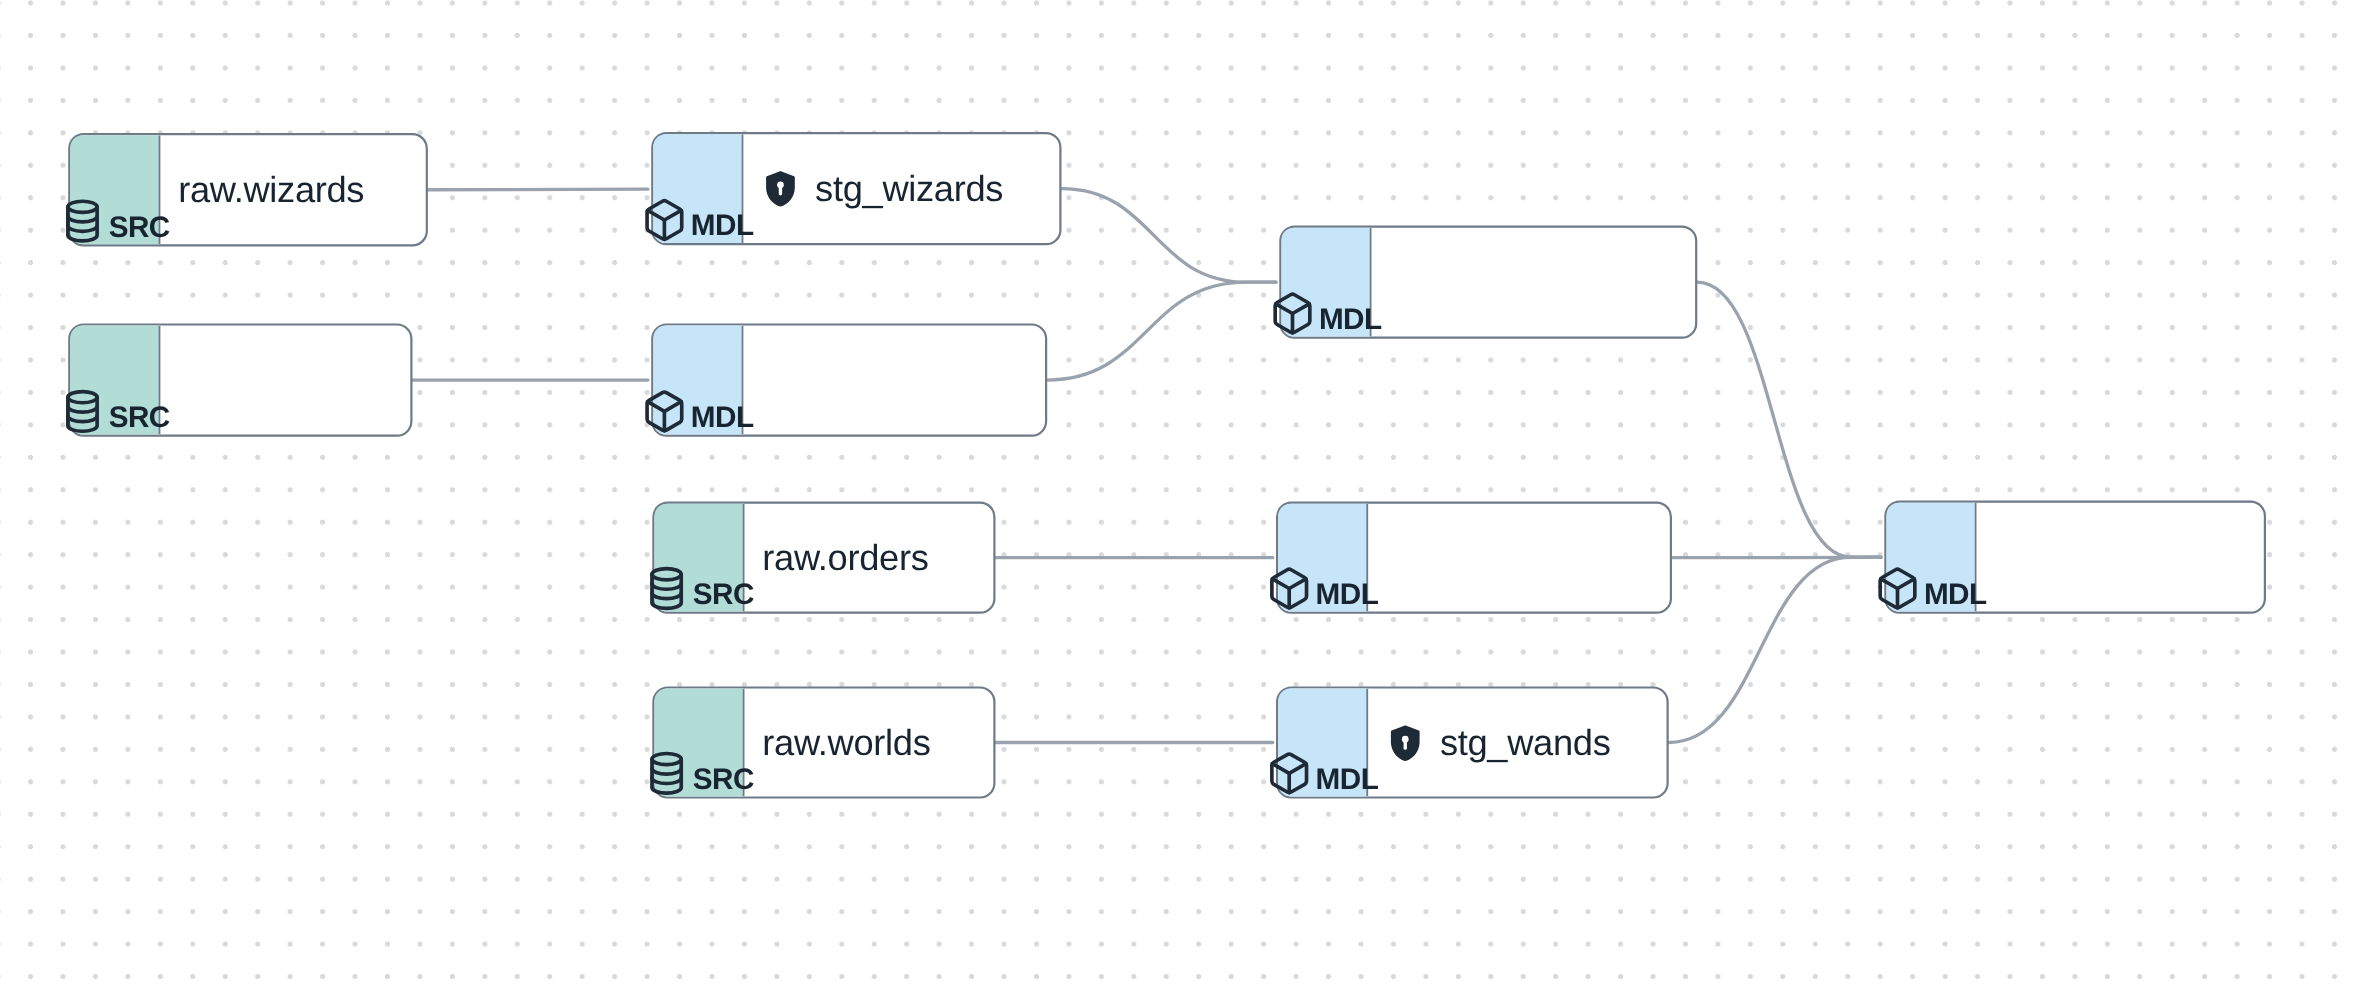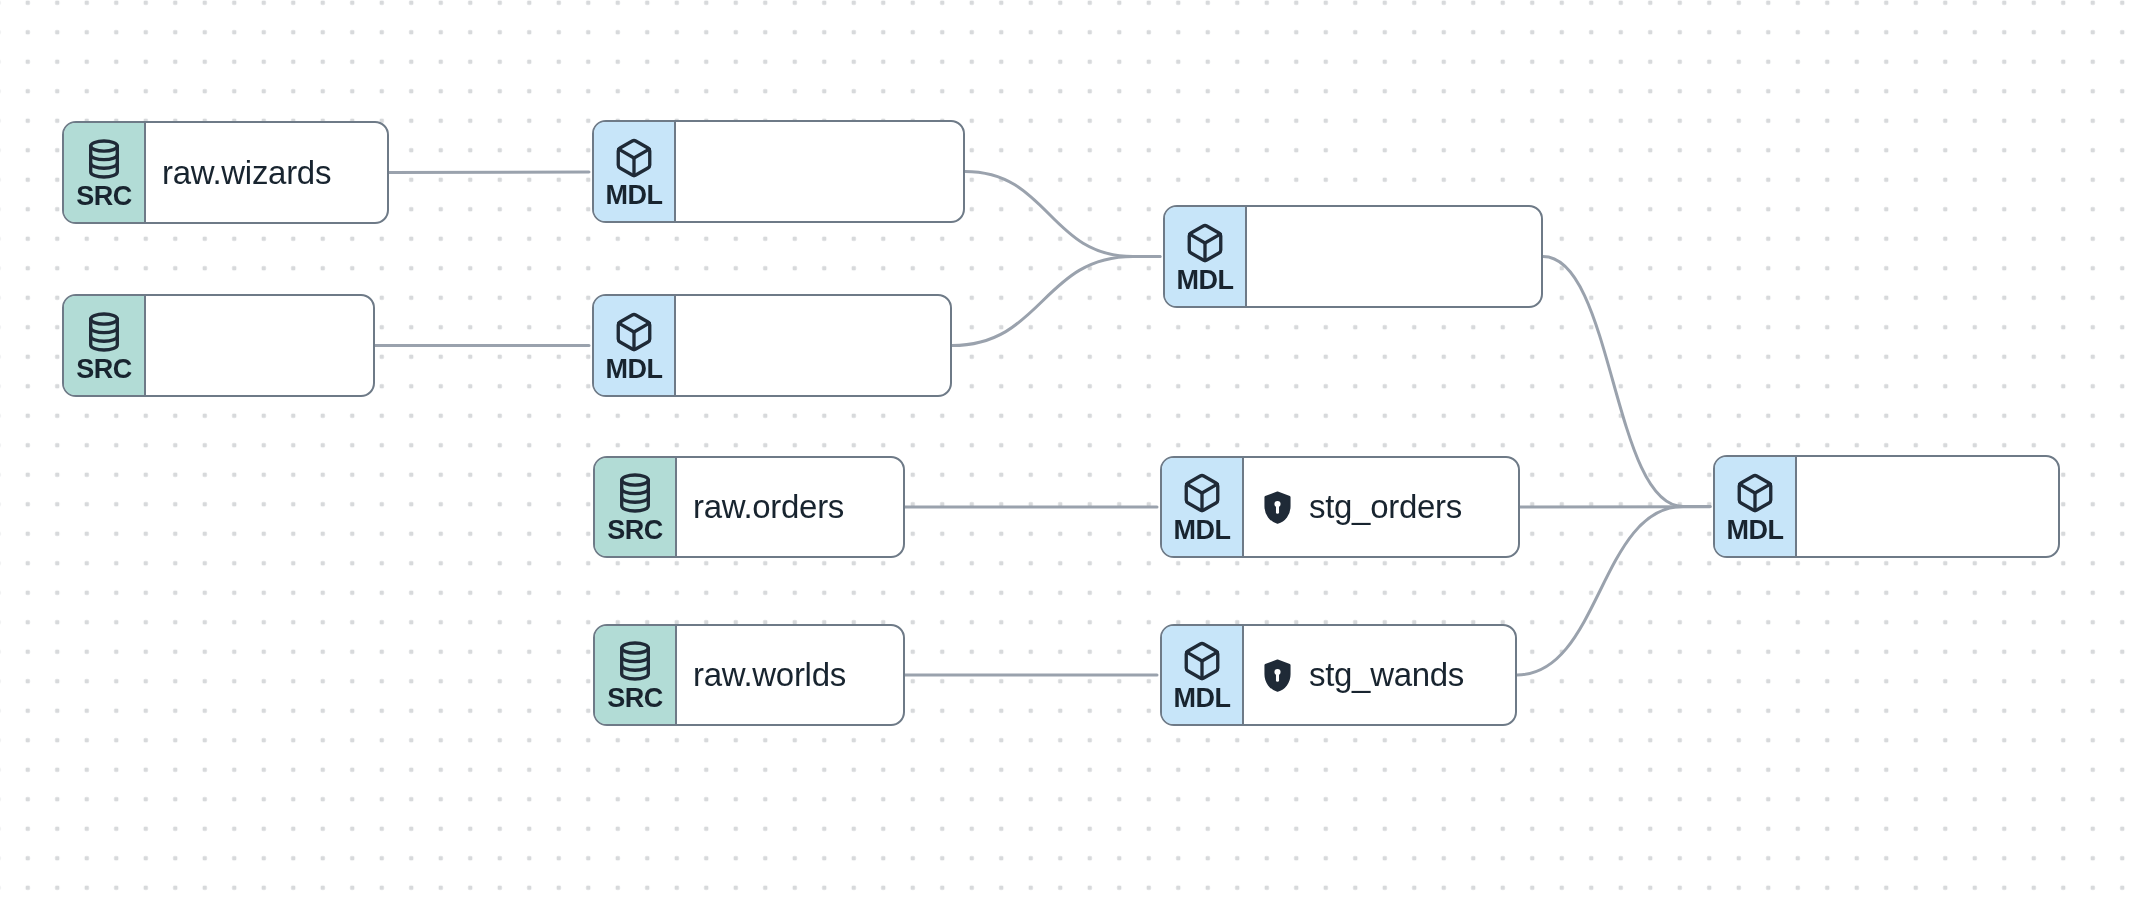--- a/index.html
+++ b/index.html
@@ -37,22 +37,22 @@
     background: #ffffff;
     border: 2.5px solid var(--border, #6e7a87);
     border-radius: 14px;
     box-sizing: border-box;
     cursor: pointer;
   }
   .badge {
     width: 80px;
     flex: 0 0 80px;
     display: flex;
-    flex-direction: column;
-    align-items: center;
+    flex-direction: row;
+    align-items: flex-end;
     justify-content: center;
     gap: 3px;
     border-right: 2.5px solid var(--border, #6e7a87);
     border-radius: 11px 0 0 11px;
     padding-top: 4px;
   }
   .node.source .badge { background: var(--src-bg, #b2dcd6); }
   .node.model  .badge { background: var(--mdl-bg, #c7e5f9); }
   .badge-label {
     font-size: 27px;
@@ -129,97 +129,97 @@
       <div class="badge">
         <span class="icon">
           <svg width="42" height="42" viewBox="0 0 24 24" fill="none" stroke="#1f2a37" stroke-width="1.9" stroke-linecap="round" stroke-linejoin="round">
             <path d="M21 16V8a2 2 0 0 0-1-1.73l-7-4a2 2 0 0 0-2 0l-7 4A2 2 0 0 0 3 8v8a2 2 0 0 0 1 1.73l7 4a2 2 0 0 0 2 0l7-4A2 2 0 0 0 21 16z"></path>
             <polyline points="3.27 6.96 12 12.01 20.73 6.96"></polyline>
             <line x1="12" y1="22.08" x2="12" y2="12"></line>
           </svg>
         </span>
         <span class="badge-label">MDL</span>
       </div>
-    </div>
-    <div class="node model" style="left: 592px; top: 294px; width: 360px; height: 103px;">
-      <div class="badge">
-        <span class="icon">
-          <svg width="42" height="42" viewBox="0 0 24 24" fill="none" stroke="#1f2a37" stroke-width="1.9" stroke-linecap="round" stroke-linejoin="round">
-            <path d="M21 16V8a2 2 0 0 0-1-1.73l-7-4a2 2 0 0 0-2 0l-7 4A2 2 0 0 0 3 8v8a2 2 0 0 0 1 1.73l7 4a2 2 0 0 0 2 0l7-4A2 2 0 0 0 21 16z"></path>
-            <polyline points="3.27 6.96 12 12.01 20.73 6.96"></polyline>
-            <line x1="12" y1="22.08" x2="12" y2="12"></line>
-          </svg>
-        </span>
-        <span class="badge-label">MDL</span>
-      </div>
-    </div>
-    <div class="node model" style="left: 1163px; top: 205px; width: 380px; height: 103px;">
-      <div class="badge">
-        <span class="icon">
-          <svg width="42" height="42" viewBox="0 0 24 24" fill="none" stroke="#1f2a37" stroke-width="1.9" stroke-linecap="round" stroke-linejoin="round">
-            <path d="M21 16V8a2 2 0 0 0-1-1.73l-7-4a2 2 0 0 0-2 0l-7 4A2 2 0 0 0 3 8v8a2 2 0 0 0 1 1.73l7 4a2 2 0 0 0 2 0l7-4A2 2 0 0 0 21 16z"></path>
-            <polyline points="3.27 6.96 12 12.01 20.73 6.96"></polyline>
-            <line x1="12" y1="22.08" x2="12" y2="12"></line>
-          </svg>
-        </span>
-        <span class="badge-label">MDL</span>
-      </div>
-    </div>
-    <div class="node source" style="left: 593px; top: 456px; width: 312px; height: 102px;">
-      <div class="badge">
-        <span class="icon">
-          <svg width="42" height="42" viewBox="0 0 24 24" fill="none" stroke="#1f2a37" stroke-width="1.9" stroke-linecap="round" stroke-linejoin="round">
-            <ellipse cx="12" cy="4.6" rx="7.6" ry="2.9"></ellipse>
-            <path d="M4.4 4.6v14.8c0 1.6 3.4 2.9 7.6 2.9s7.6-1.3 7.6-2.9V4.6"></path>
-            <path d="M19.6 9.5c0 1.6-3.4 2.9-7.6 2.9s-7.6-1.3-7.6-2.9"></path>
-            <path d="M19.6 14.4c0 1.6-3.4 2.9-7.6 2.9s-7.6-1.3-7.6-2.9"></path>
-          </svg>
-        </span>
-        <span class="badge-label">SRC</span>
-      </div>
-      <div class="body">
-        <span class="title">raw.orders</span>
-      </div>
-    </div>
-    <div class="node source" style="left: 593px; top: 624px; width: 312px; height: 102px;">
-      <div class="badge">
-        <span class="icon">
-          <svg width="42" height="42" viewBox="0 0 24 24" fill="none" stroke="#1f2a37" stroke-width="1.9" stroke-linecap="round" stroke-linejoin="round">
-            <ellipse cx="12" cy="4.6" rx="7.6" ry="2.9"></ellipse>
-            <path d="M4.4 4.6v14.8c0 1.6 3.4 2.9 7.6 2.9s7.6-1.3 7.6-2.9V4.6"></path>
-            <path d="M19.6 9.5c0 1.6-3.4 2.9-7.6 2.9s-7.6-1.3-7.6-2.9"></path>
-            <path d="M19.6 14.4c0 1.6-3.4 2.9-7.6 2.9s-7.6-1.3-7.6-2.9"></path>
-          </svg>
-        </span>
-        <span class="badge-label">SRC</span>
-      </div>
-      <div class="body">
-        <span class="title">raw.worlds</span>
-      </div>
-    </div>
-    <div class="node model" style="left: 1160px; top: 456px; width: 360px; height: 102px;">
-      <div class="badge">
-        <span class="icon">
-          <svg width="42" height="42" viewBox="0 0 24 24" fill="none" stroke="#1f2a37" stroke-width="1.9" stroke-linecap="round" stroke-linejoin="round">
-            <path d="M21 16V8a2 2 0 0 0-1-1.73l-7-4a2 2 0 0 0-2 0l-7 4A2 2 0 0 0 3 8v8a2 2 0 0 0 1 1.73l7 4a2 2 0 0 0 2 0l7-4A2 2 0 0 0 21 16z"></path>
-            <polyline points="3.27 6.96 12 12.01 20.73 6.96"></polyline>
-            <line x1="12" y1="22.08" x2="12" y2="12"></line>
-          </svg>
-        </span>
-        <span class="badge-label">MDL</span>
-      </div>
       <div class="body">
         <span class="icon">
           <svg width="35" height="35" viewBox="0 0 24 24">
             <path d="M12 1.8l8.2 3.1v6.3c0 5.4-3.5 9.9-8.2 11.2C7.3 21.1 3.8 16.6 3.8 11.2V4.9z" fill="#1f2a37" stroke="#1f2a37" stroke-width="1.5" stroke-linejoin="round"></path>
             <circle cx="12" cy="9.6" r="2.1" fill="#ffffff"></circle>
             <path d="M12 10.8v4.4" stroke="#ffffff" stroke-width="2.1" stroke-linecap="round"></path>
           </svg>
         </span>
-        <span class="title">stg_orders</span>
+        <span class="title">stg_wizards</span>
+      </div>
+    </div>
+    <div class="node model" style="left: 592px; top: 294px; width: 360px; height: 103px;">
+      <div class="badge">
+        <span class="icon">
+          <svg width="42" height="42" viewBox="0 0 24 24" fill="none" stroke="#1f2a37" stroke-width="1.9" stroke-linecap="round" stroke-linejoin="round">
+            <path d="M21 16V8a2 2 0 0 0-1-1.73l-7-4a2 2 0 0 0-2 0l-7 4A2 2 0 0 0 3 8v8a2 2 0 0 0 1 1.73l7 4a2 2 0 0 0 2 0l7-4A2 2 0 0 0 21 16z"></path>
+            <polyline points="3.27 6.96 12 12.01 20.73 6.96"></polyline>
+            <line x1="12" y1="22.08" x2="12" y2="12"></line>
+          </svg>
+        </span>
+        <span class="badge-label">MDL</span>
+      </div>
+    </div>
+    <div class="node model" style="left: 1163px; top: 205px; width: 380px; height: 103px;">
+      <div class="badge">
+        <span class="icon">
+          <svg width="42" height="42" viewBox="0 0 24 24" fill="none" stroke="#1f2a37" stroke-width="1.9" stroke-linecap="round" stroke-linejoin="round">
+            <path d="M21 16V8a2 2 0 0 0-1-1.73l-7-4a2 2 0 0 0-2 0l-7 4A2 2 0 0 0 3 8v8a2 2 0 0 0 1 1.73l7 4a2 2 0 0 0 2 0l7-4A2 2 0 0 0 21 16z"></path>
+            <polyline points="3.27 6.96 12 12.01 20.73 6.96"></polyline>
+            <line x1="12" y1="22.08" x2="12" y2="12"></line>
+          </svg>
+        </span>
+        <span class="badge-label">MDL</span>
+      </div>
+    </div>
+    <div class="node source" style="left: 593px; top: 456px; width: 312px; height: 102px;">
+      <div class="badge">
+        <span class="icon">
+          <svg width="42" height="42" viewBox="0 0 24 24" fill="none" stroke="#1f2a37" stroke-width="1.9" stroke-linecap="round" stroke-linejoin="round">
+            <ellipse cx="12" cy="4.6" rx="7.6" ry="2.9"></ellipse>
+            <path d="M4.4 4.6v14.8c0 1.6 3.4 2.9 7.6 2.9s7.6-1.3 7.6-2.9V4.6"></path>
+            <path d="M19.6 9.5c0 1.6-3.4 2.9-7.6 2.9s-7.6-1.3-7.6-2.9"></path>
+            <path d="M19.6 14.4c0 1.6-3.4 2.9-7.6 2.9s-7.6-1.3-7.6-2.9"></path>
+          </svg>
+        </span>
+        <span class="badge-label">SRC</span>
+      </div>
+      <div class="body">
+        <span class="title">raw.orders</span>
+      </div>
+    </div>
+    <div class="node source" style="left: 593px; top: 624px; width: 312px; height: 102px;">
+      <div class="badge">
+        <span class="icon">
+          <svg width="42" height="42" viewBox="0 0 24 24" fill="none" stroke="#1f2a37" stroke-width="1.9" stroke-linecap="round" stroke-linejoin="round">
+            <ellipse cx="12" cy="4.6" rx="7.6" ry="2.9"></ellipse>
+            <path d="M4.4 4.6v14.8c0 1.6 3.4 2.9 7.6 2.9s7.6-1.3 7.6-2.9V4.6"></path>
+            <path d="M19.6 9.5c0 1.6-3.4 2.9-7.6 2.9s-7.6-1.3-7.6-2.9"></path>
+            <path d="M19.6 14.4c0 1.6-3.4 2.9-7.6 2.9s-7.6-1.3-7.6-2.9"></path>
+          </svg>
+        </span>
+        <span class="badge-label">SRC</span>
+      </div>
+      <div class="body">
+        <span class="title">raw.worlds</span>
+      </div>
+    </div>
+    <div class="node model" style="left: 1160px; top: 456px; width: 360px; height: 102px;">
+      <div class="badge">
+        <span class="icon">
+          <svg width="42" height="42" viewBox="0 0 24 24" fill="none" stroke="#1f2a37" stroke-width="1.9" stroke-linecap="round" stroke-linejoin="round">
+            <path d="M21 16V8a2 2 0 0 0-1-1.73l-7-4a2 2 0 0 0-2 0l-7 4A2 2 0 0 0 3 8v8a2 2 0 0 0 1 1.73l7 4a2 2 0 0 0 2 0l7-4A2 2 0 0 0 21 16z"></path>
+            <polyline points="3.27 6.96 12 12.01 20.73 6.96"></polyline>
+            <line x1="12" y1="22.08" x2="12" y2="12"></line>
+          </svg>
+        </span>
+        <span class="badge-label">MDL</span>
       </div>
     </div>
     <div class="node model" style="left: 1160px; top: 624px; width: 357px; height: 102px;">
       <div class="badge">
         <span class="icon">
           <svg width="42" height="42" viewBox="0 0 24 24" fill="none" stroke="#1f2a37" stroke-width="1.9" stroke-linecap="round" stroke-linejoin="round">
             <path d="M21 16V8a2 2 0 0 0-1-1.73l-7-4a2 2 0 0 0-2 0l-7 4A2 2 0 0 0 3 8v8a2 2 0 0 0 1 1.73l7 4a2 2 0 0 0 2 0l7-4A2 2 0 0 0 21 16z"></path>
             <polyline points="3.27 6.96 12 12.01 20.73 6.96"></polyline>
             <line x1="12" y1="22.08" x2="12" y2="12"></line>
           </svg>

